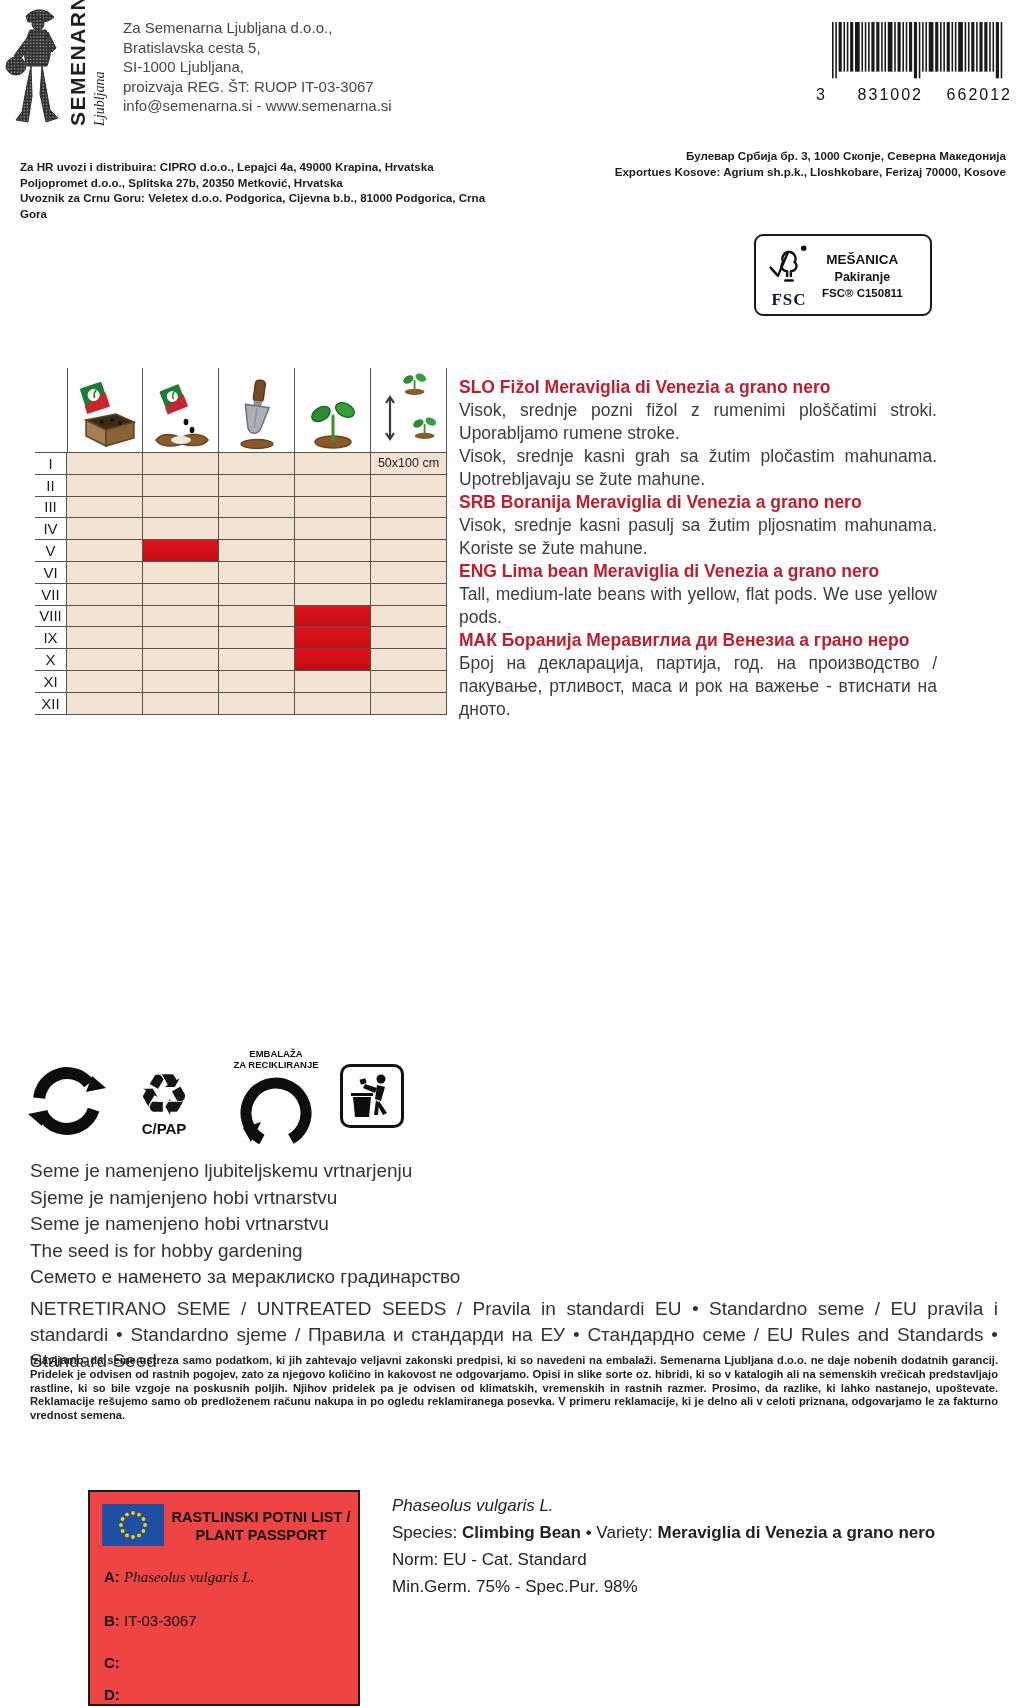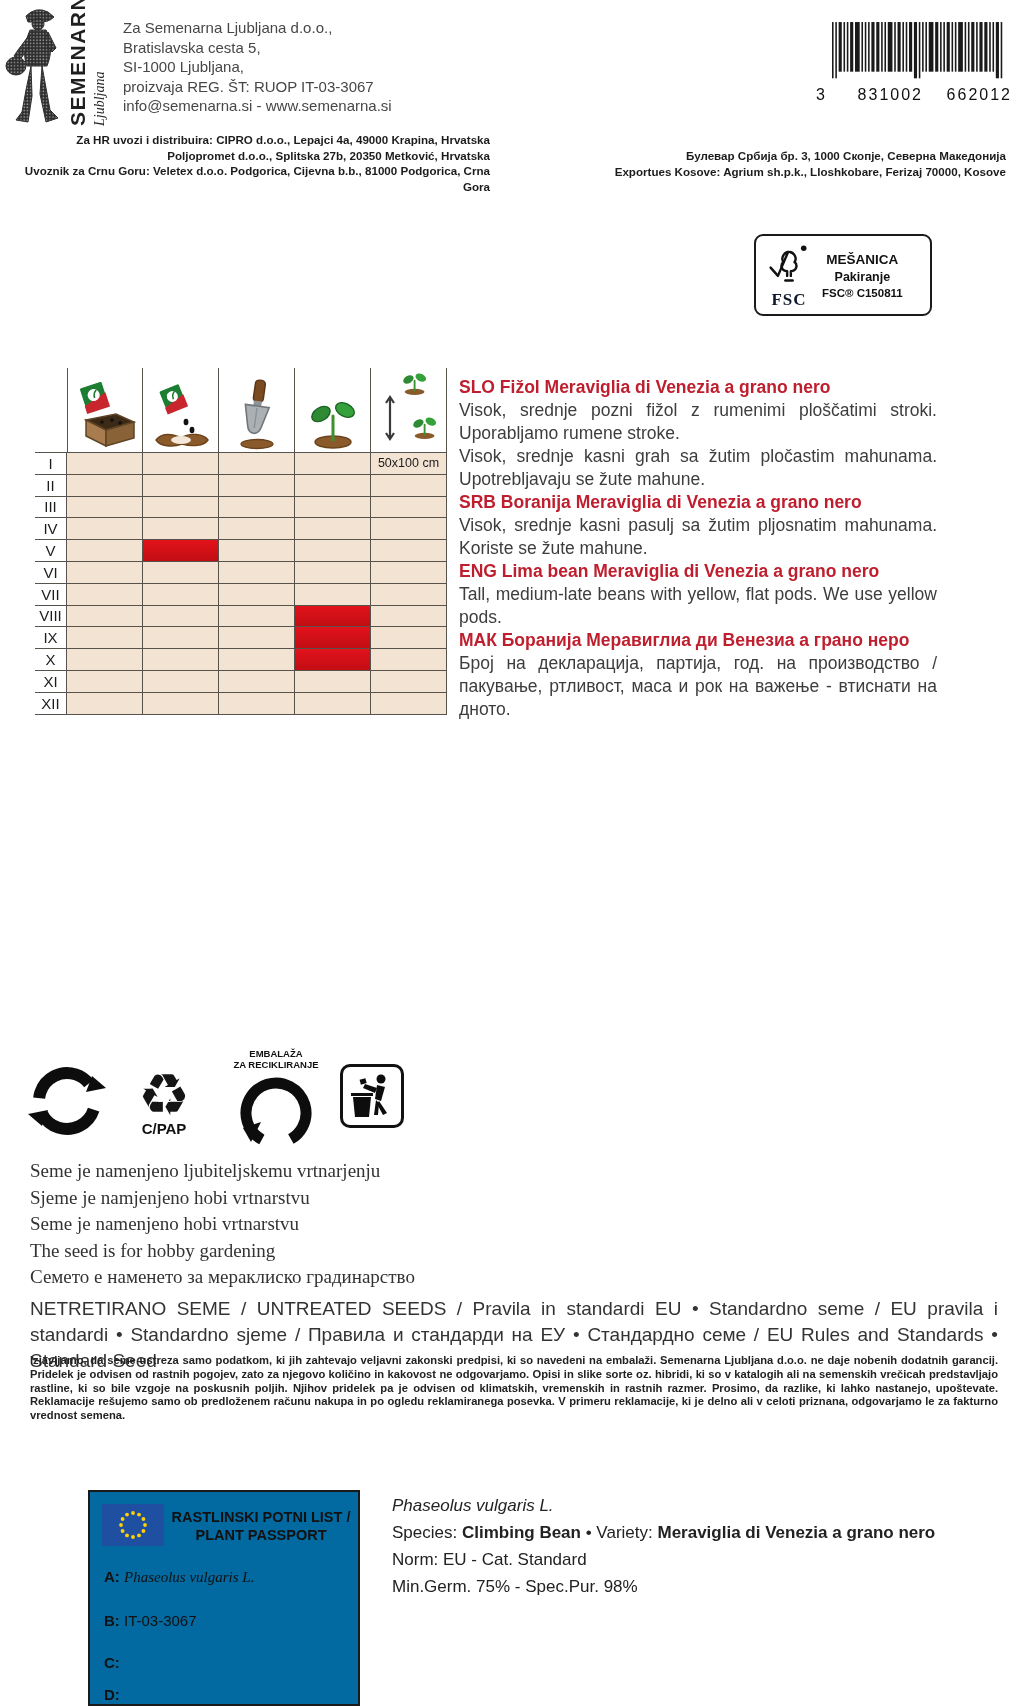--- a/index.html
+++ b/index.html
@@ -54,27 +54,27 @@
   .embalaza-cap { font-size:9.5px; font-weight:700; color:#111; text-align:center; line-height:11px; }
   .tri-wrap { position:relative; width:80px; text-align:center; }
   .tri-sym { font-size:58px; line-height:58px; color:#151515; }
   .tri-num { position:absolute; top:24px; left:0; width:100%; text-align:center;
     font-size:13px; font-weight:400; color:#fff; }
   .tri-mat { font-size:15px; font-weight:700; color:#111; margin-top:-4px; }
   .tidy { width:64px; height:64px; border:3.5px solid #111; border-radius:10px;
     display:flex; align-items:center; justify-content:center; }
 
   
-  .hobby { font-size:19px; line-height:26.5px; color:#333;font-family:Liberation Serif, serif; }
+  .hobby { font-size:19px; line-height:26.5px; color:#333; }
   .standards { width:968px; font-size:19px; line-height:26px; color:#333; text-align:justify; }
   .fineprint { width:968px; font-size:11.2px; line-height:13.8px; font-weight:700;
     color:#222; text-align:justify; }
 
   
-  .pass-box { border:2.5px solid #1a1a1a; background:#0369a1; }
+  .pass-box { border:2.5px solid #1a1a1a; background:#ef4444; }
   .pass-title { font-weight:700; font-size:14.5px; line-height:18px; color:#111; text-align:center; }
   .pass-row { font-size:15px; color:#111; }
   .pass-row b { font-weight:700; }
   .pass-row .ital { font-family:"Liberation Serif", serif; font-style:italic; }
   .bot { font-size:17px; line-height:27px; color:#222; }
   .bot .lat { font-style:italic; }
   .bot b { font-weight:700; }
 </style>
 </head>
 <body>
@@ -156,21 +156,21 @@
       <rect x="198.00000000000003" y="0" width="3.8" height="68" fill="#1a1a1a"></rect>
       <rect x="203.90000000000003" y="0" width="1.9" height="68" fill="#1a1a1a"></rect>
     </svg>
   <div class="barcode-digits">
     <span class="d0">3</span>
     <span class="dg">831002</span>
     <span class="dg">662012</span>
   </div>
 </div>
 
-<div class="abs dist" style="left:20px; top:132px; width:470px;text-align:right;">
+<div class="abs dist" style="left:20px; top:159px; width:470px;">
   <div>Za HR uvozi i distribuira: CIPRO d.o.o., Lepajci 4a, 49000 Krapina, Hrvatska</div>
   <div>Poljopromet d.o.o., Splitska 27b, 20350 Metković, Hrvatska</div>
   <div>Uvoznik za Crnu Goru: Veletex d.o.o. Podgorica, Cijevna b.b., 81000 Podgorica, Crna Gora</div>
 </div>
 <div class="abs dist right" style="right:18px; top:148px; width:480px;">
   <div>Булевар Србија бр. 3, 1000 Скопје, Северна Македонија</div>
   <div>Exportues Kosove: Agrium sh.p.k., Lloshkobare, Ferizaj 70000, Kosove</div>
 </div>
 
 <div class="abs fsc-box" style="left:754px; top:234px; width:178px; height:82px;">

